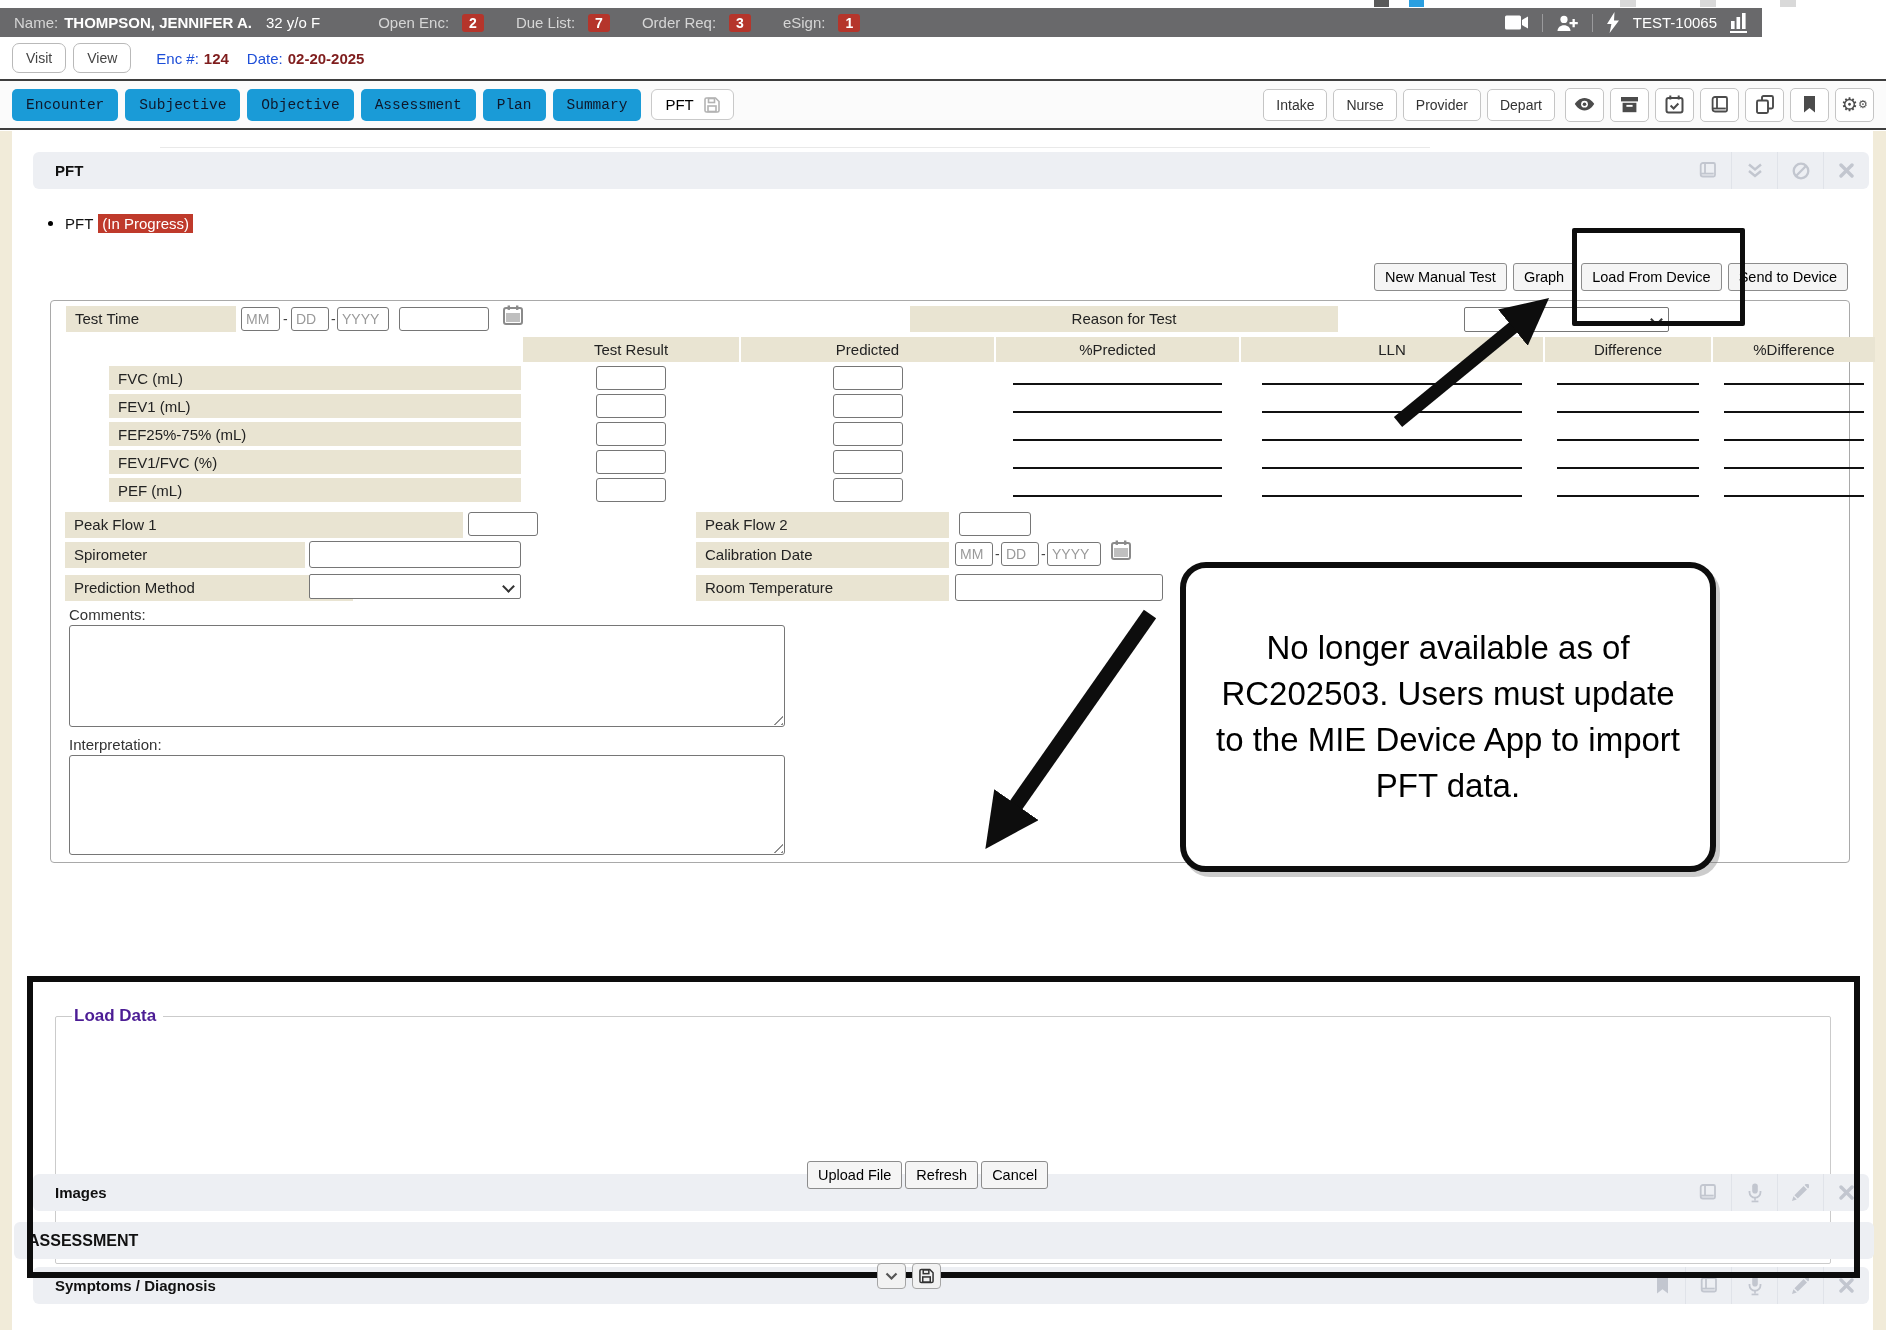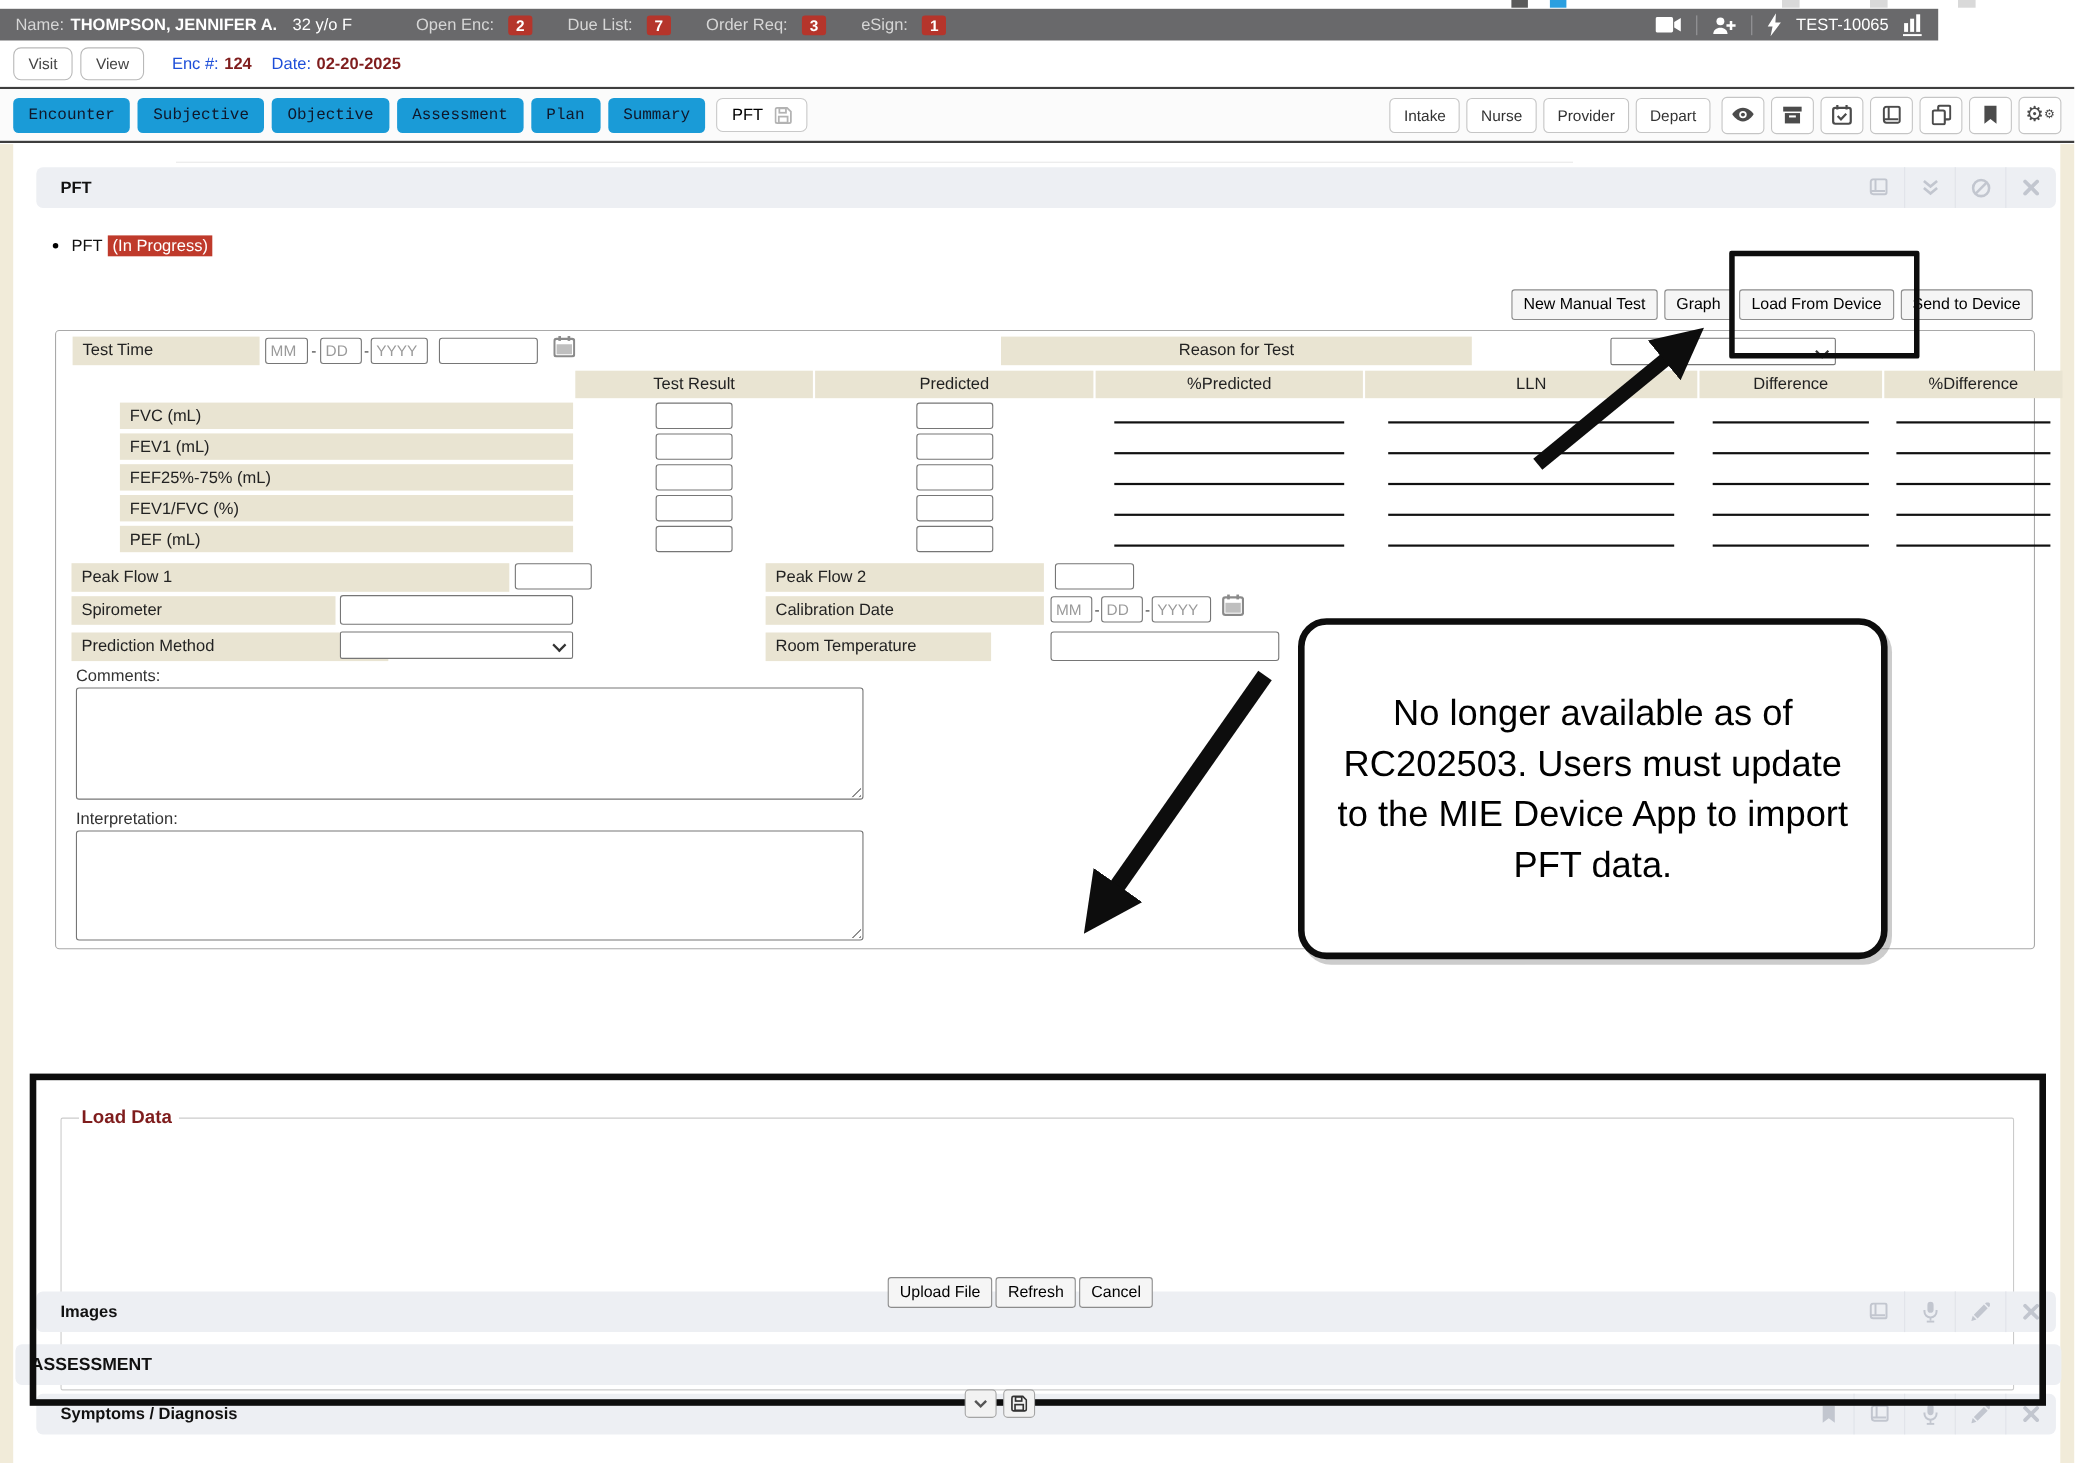--- a/index.html
+++ b/index.html
@@ -96,21 +96,21 @@
   .callout{position:absolute;left:1180px;top:432px;width:536px;height:310px;background:#fff;
            border:6px solid #0d0d0d;border-radius:26px;z-index:18;display:flex;align-items:center;justify-content:center;
            text-align:center;font-size:33px;line-height:1.4;color:#000;padding:0 26px;box-sizing:border-box;
            box-shadow:4px 5px 0 rgba(110,110,110,.35);}
   .arrows{position:absolute;left:0;top:0;z-index:17;pointer-events:none;}
   
   .annbox2{position:absolute;left:27px;top:846px;width:1833px;height:302px;border:6px solid #0d0d0d;
            box-sizing:border-box;z-index:14;pointer-events:none;}
   .loadfs{position:absolute;left:55px;top:876px;width:1776px;height:258px;border:1px solid #cbcbcb;
           border-radius:2px;box-sizing:border-box;margin:0;}
-  .loadfs legend{margin-left:4px;padding:0 7px 0 2px;color:#7f1d1d;font-weight:bold;font-size:17px;}
+  .loadfs legend{margin-left:4px;padding:0 7px 0 2px;color:#4c1d95;font-weight:bold;font-size:17px;}
   .loadbtns{position:absolute;left:807px;top:1031px;display:flex;gap:3px;z-index:15;align-items:center;}
   .smallbtns{position:absolute;left:877px;top:1133px;display:flex;gap:6px;z-index:16;}
   .smallbtn{width:29px;height:26px;background:#f2f2f2;border:1px solid #a5a5a5;border-radius:4px;
             display:flex;align-items:center;justify-content:center;color:#555;}
   svg{display:block;}
 </style>
 </head>
 <body>
 
 <div class="page">
@@ -467,21 +467,21 @@
             <rect x="4.6" y="0.5" width="2.4" height="4.4"></rect>
             <rect x="13" y="0.5" width="2.4" height="4.4"></rect>
             <path d="M3 8h14v9H3z" fill="currentColor" opacity=".55"></path>
           </svg>
       </span>
 
       <div class="flabel tan" style="left:14px;top:274px;width:288px;">Prediction Method</div>
       <div class="fselect" style="left:258px;top:273px;width:212px;">
           <span class="chev"></span>
         </div>
-      <div class="flabel tan" style="left:645px;top:274px;width:205px;">Room Temperature</div>
+      <div class="flabel tan" style="left:645px;top:274px;width:253px;">Room Temperature</div>
       <input class="finput" style="left: 904px; top: 273px; width: 208px; height: 27px;">
 
       <div class="ta-label" style="left:18px;top:305px;">Comments:</div>
       <div class="ta-wrap" style="left:18px;top:324px;width:714px;height:100px;">
         <textarea style=""></textarea>
         <span class="grip"></span>
       </div>
 
       <div class="ta-label" style="left:18px;top:435px;">Interpretation:</div>
       <div class="ta-wrap" style="left:18px;top:454px;width:714px;height:98px;">

